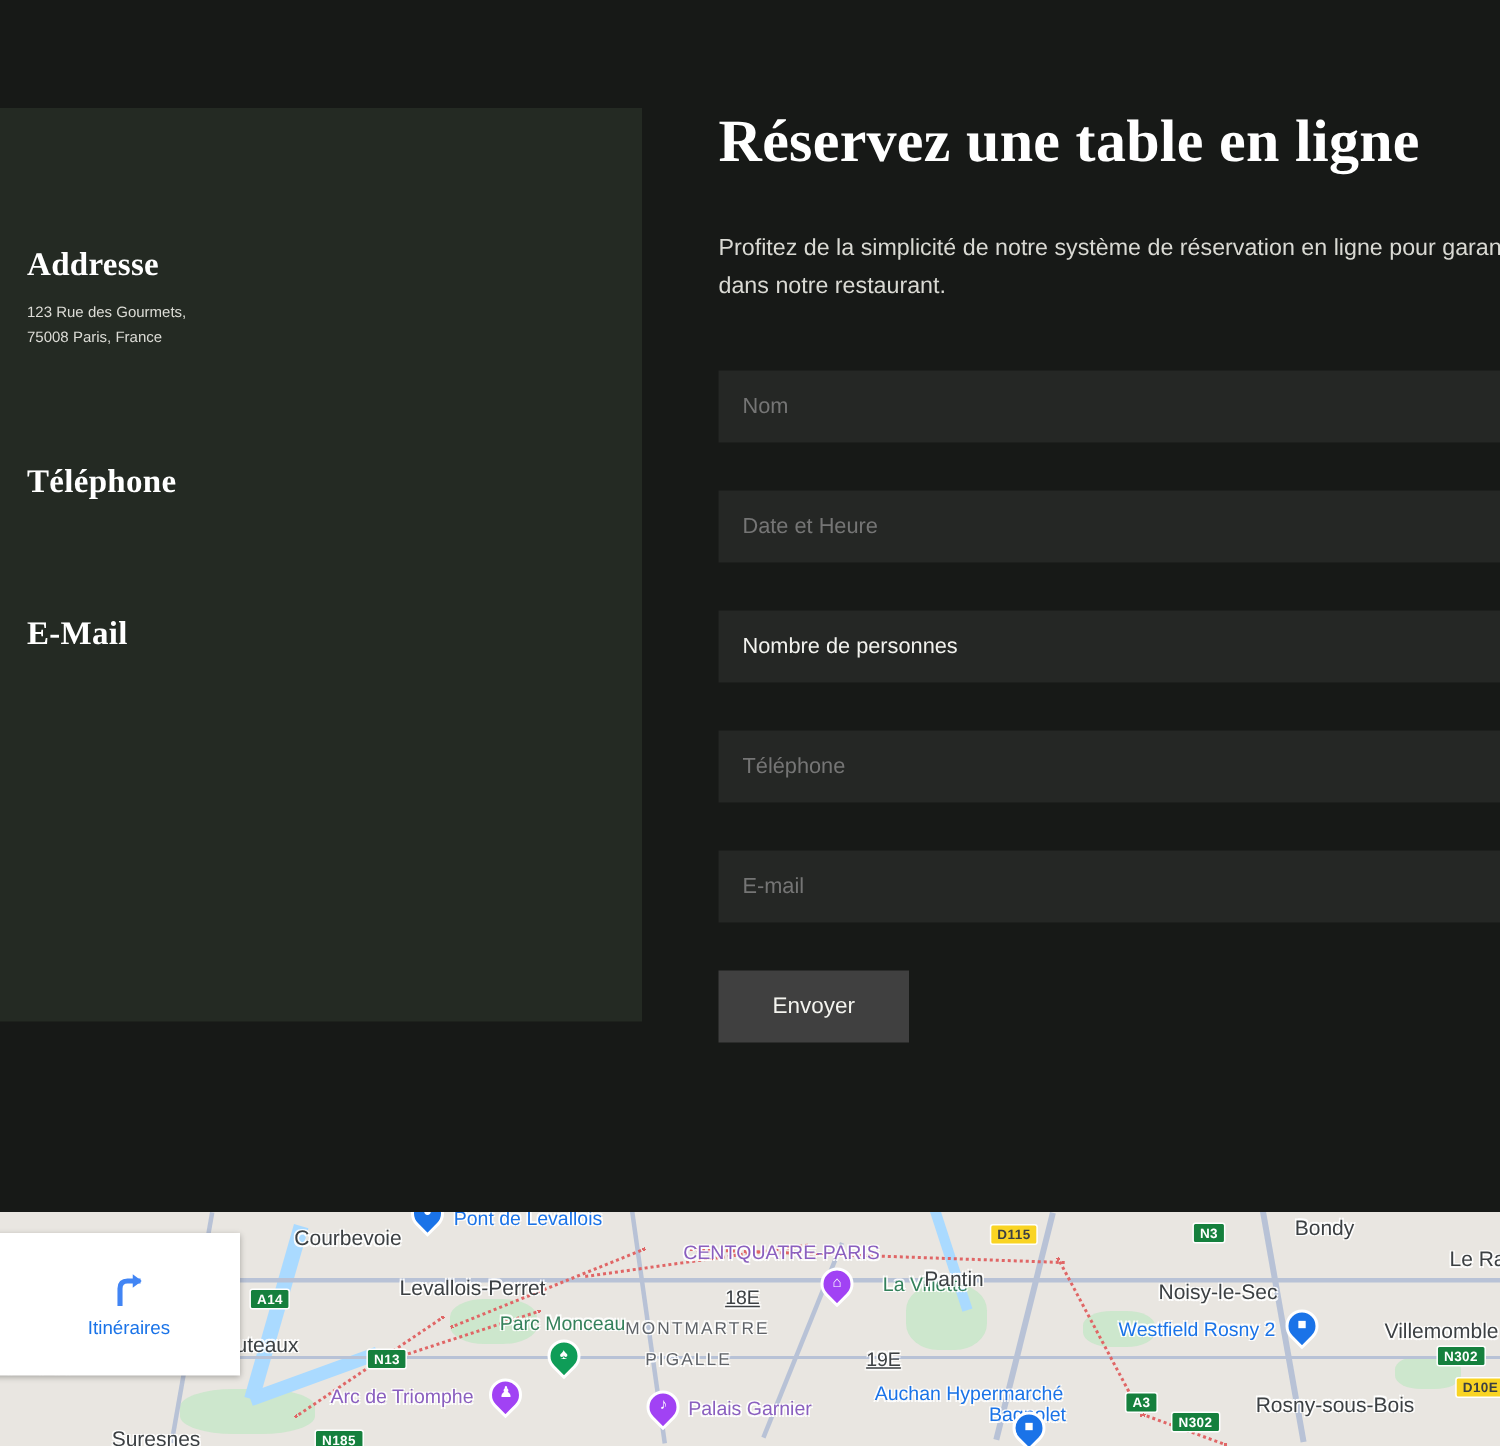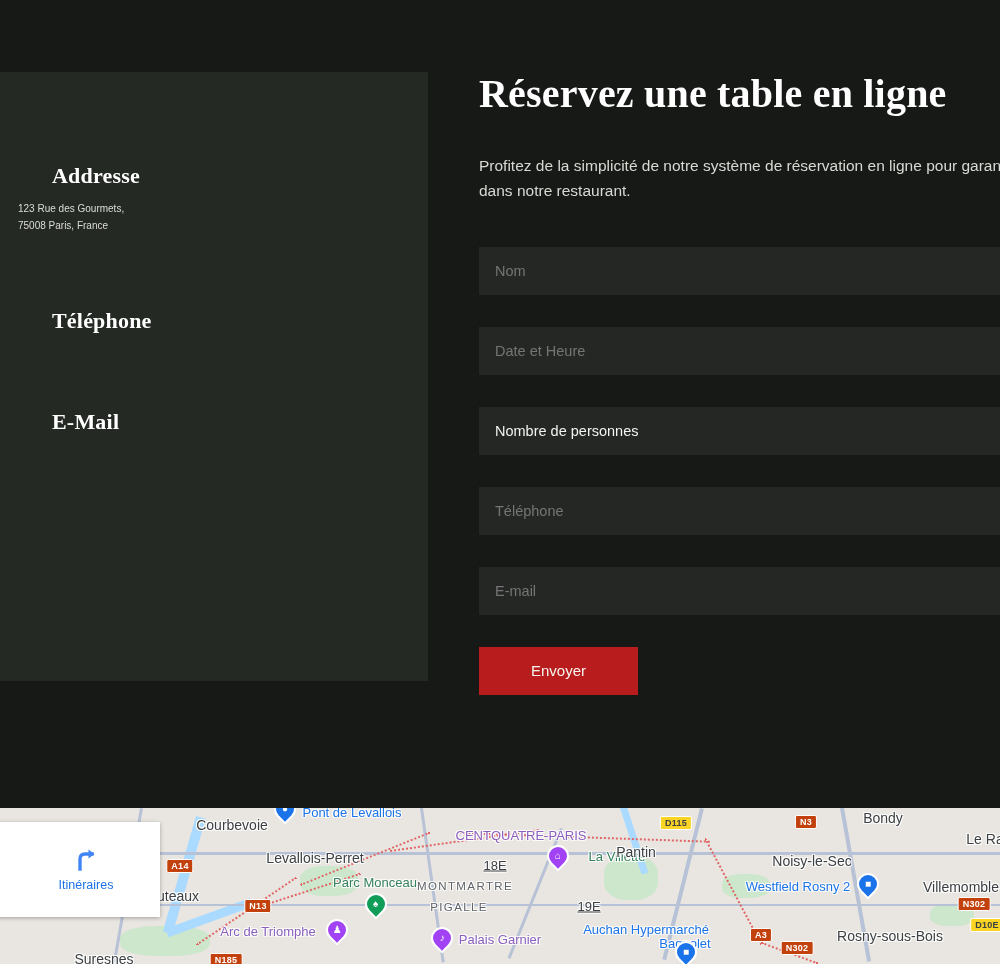--- a/index.html
+++ b/index.html
@@ -43,21 +43,20 @@
   .contact-block:last-child { margin-bottom: 0; }
 
   .contact-heading {
     font-family: "Liberation Serif", serif;
     font-weight: bold;
     font-size: 22px;
     line-height: 1.25;
     color: #ffffff;
     letter-spacing: 0.2px;
     margin-bottom: 10px;
-    margin-left: 34px;
   }
 
   .contact-line {
     font-size: 10px;
     line-height: 1.73;
     color: #dcdcd6;
     font-weight: 400;
   }
 
   
@@ -103,26 +102,26 @@
     padding: 0 16px;
     margin-bottom: 32px;
     white-space: nowrap;
     overflow: hidden;
   }
 
   .field.filled { color: #f2f2ee; }
 
   .submit-button {
     display: inline-block;
-    background: #b91c1c;
+    background: #404040;
     color: #f4f4ef;
     border: none;
     font-family: "Liberation Sans", sans-serif;
     font-size: 15px;
-    padding: 0 52px;
+    padding: 0 36px;
     height: 48px;
     line-height: 48px;
     cursor: pointer;
     text-align: center;
   }
 
   
   .map-section {
     position: absolute;
     left: 0;
@@ -156,21 +155,21 @@
   .map-label.purple { color: #8a5fbf; font-size: 13px; }
   .map-label.dist   { color: #5f6368; font-size: 11.5px; letter-spacing: 1.4px; }
   .map-label.num    { color: #3c4043; font-size: 13px; text-decoration: underline; }
 
   .shield {
     position: absolute;
     transform: translate(-50%, -50%);
     font-size: 9px;
     font-weight: bold;
     color: #ffffff;
-    background: #c2410c;
+    background: #15803d;
     border-radius: 2px;
     padding: 1px 4px;
     letter-spacing: .3px;
     border: 1px solid #ffffff;
   }
   .shield.yellow { background: #f9d423; color: #3c4043; }
 
   .marker {
     position: absolute;
     width: 22px; height: 22px;

